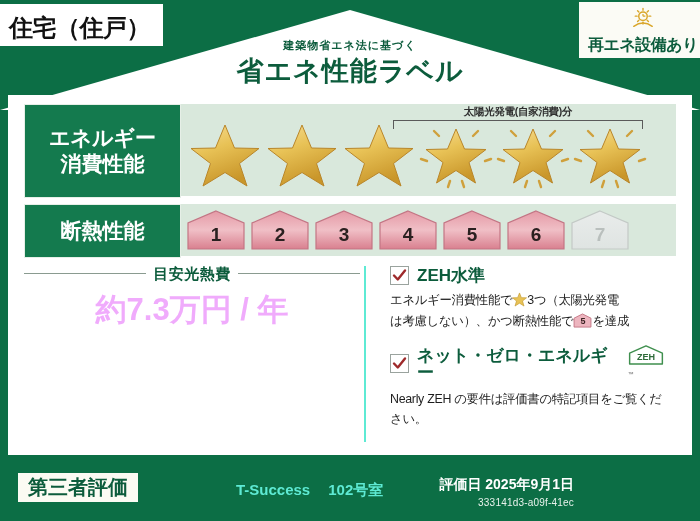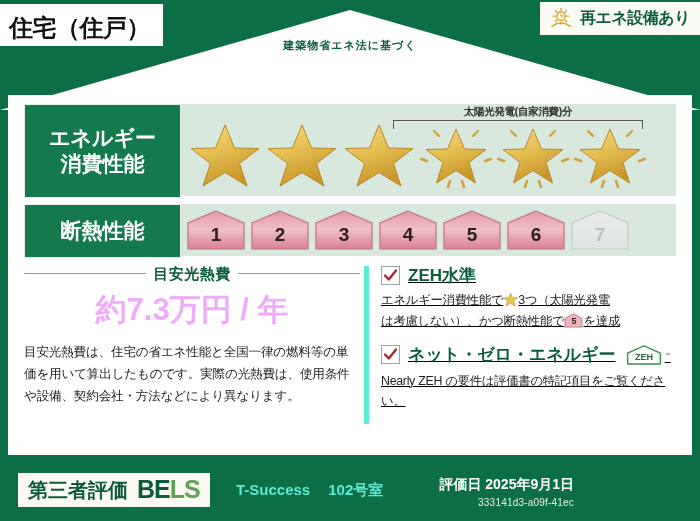--- a/index.html
+++ b/index.html
@@ -24,22 +24,23 @@
     letter-spacing:-0.5px;
     line-height:1;
     z-index:6;
   }
 
   
   .re-badge{
     position:absolute;right:0;top:2px;
     background:#fbfbf5;
     display:flex;align-items:center;gap:7px;
-    padding:4px 10px 5px 9px;
+    padding:4px 2px 5px 9px;
     z-index:6;
+    flex-direction:column;
   }
   .re-badge .txt{font-size:16px;font-weight:bold;color:#0c5c3c;letter-spacing:-0.5px;line-height:1;}
   .sun-ico{width:24px;height:24px;display:block;}
 
   
   .roof{
     position:absolute;left:0;top:0;width:700px;height:110px;
     z-index:1;
   }
   .body-white{
@@ -99,21 +100,21 @@
   .house svg{display:block;width:62px;height:44px;}
   .house .num{
     position:absolute;left:0;right:0;top:17px;text-align:center;
     font-size:19px;font-weight:bold;color:#2a2020;line-height:1;
   }
   .house.off .num{color:#b9bfbd;}
 
   
   .lower{display:flex;margin-top:8px;}
   .lower-left{width:340px;padding-right:4px;box-sizing:border-box;}
-  .lower-right{width:308px;border-left:5px solid #5eead4;padding-left:12px;box-sizing:border-box;text-decoration:underline;}
+  .lower-right{width:308px;border-left:2px solid #5eead4;padding-left:24px;box-sizing:border-box;}
 
   .cost-head{display:flex;align-items:center;gap:7px;color:#0c5c3c;}
   .cost-head .ln{flex:1;height:1px;background:#8a9b90;}
   .cost-head .t{font-size:15px;font-weight:bold;letter-spacing:0.5px;line-height:1;white-space:nowrap;}
   .cost-val{
     text-align:center;color:#f0abfc;font-weight:bold;
     font-size:31px;line-height:1;margin-top:13px;letter-spacing:0px;
   }
   .cost-note{
     margin-top:16px;font-size:12.6px;color:#1d1d1d;line-height:1.75;
@@ -191,20 +192,21 @@
         <path d="M18.9 5.1 l-1.4 1.4"></path>
           <path d="M8.5 15.5 l-1.4 1.4"></path>
       </g>
       <path d="M3 22 Q13 15 23 22" stroke="#d9a62b" stroke-width="1.6" fill="none" stroke-linecap="round"></path>
     </svg>
     <span class="txt">再エネ設備あり</span>
   </div>
 
   <div class="title-wrap">
     <div class="title-sub">建築物省エネ法に基づく</div>
+    <div class="title-main">省エネ性能ラベル</div>
   </div>
 
   <div class="content">
 
     <div class="perf-row">
       <div class="perf-key energy">
         <span>エネルギー</span>
         <span>消費性能</span>
       </div>
       <div class="perf-val energy">
@@ -350,21 +352,20 @@
 
     <div class="lower">
 
       <div class="lower-left">
         <div class="cost-head">
           <span class="ln"></span>
           <span class="t">目安光熱費</span>
           <span class="ln"></span>
         </div>
         <div class="cost-val">約7.3万円 / 年</div>
-        <div class="cost-note">目安光熱費は、住宅の省エネ性能と全国一律の燃料等の単価を用いて算出したものです。実際の光熱費は、使用条件や設備、契約会社・方法などにより異なります。</div>
       </div>
 
       <div class="lower-right">
 
         <div class="chk-block">
           <div class="chk-title">
             <span class="chk-box">
               <svg viewBox="0 0 15 15">
                 <path d="M2,7.5 L5.8,11.5 L13,2.5" stroke="#9e2a2b" stroke-width="2.4" fill="none" stroke-linecap="round" stroke-linejoin="round"></path>
               </svg>
@@ -397,21 +398,20 @@
         </div>
 
       </div>
     </div>
 
   </div>
 
   <div class="footer">
     <div class="bels-plate">
       <span class="jp">第三者評価</span>
-      <span class="en"><span>BE</span><span class="b2">LS</span></span>
     </div>
     <div class="bldg">
       <span>T-Success</span><span class="room">102号室</span>
     </div>
     <div class="eval-date">
       <div class="d">評価日 2025年9月1日</div>
       <div class="id">333141d3-a09f-41ec</div>
     </div>
   </div>
 

